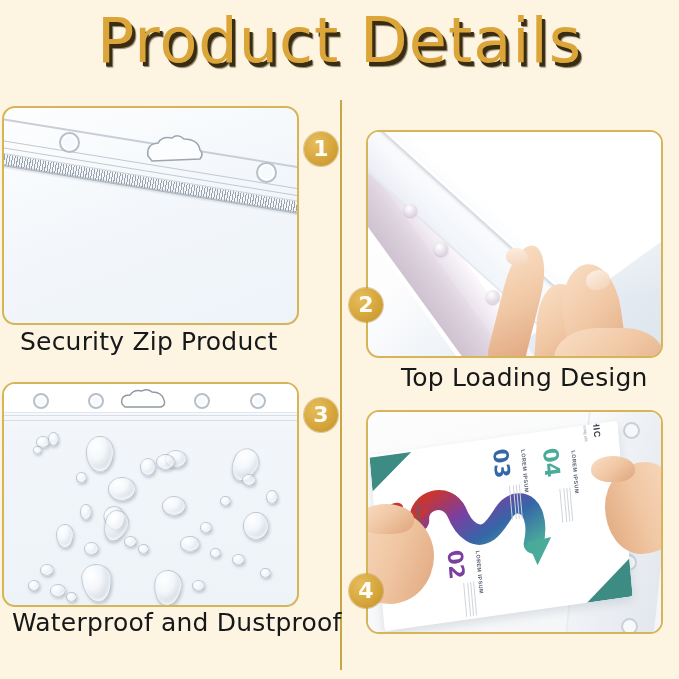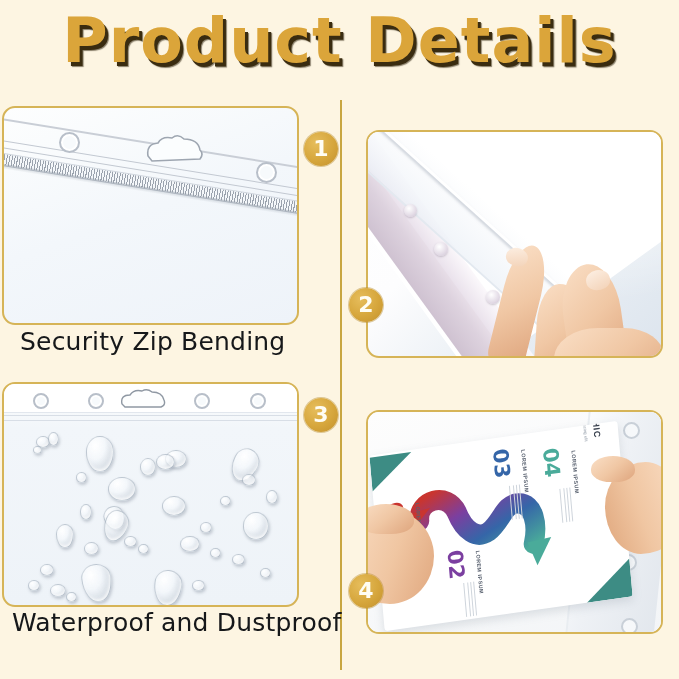--- a/index.html
+++ b/index.html
@@ -15,21 +15,21 @@
   }
 
   
   #title {
     position: absolute;
     left: 0; top: 8px;
     width: 679px;
     text-align: center;
     font-family: "DejaVu Sans", sans-serif;
     font-size: 62px;
-    font-weight: bold;
+    font-weight: normal;
     letter-spacing: 1px;
     color: #dba53a;
     text-shadow: 3px 4px 0 #3a2c10, 4px 5px 1px rgba(40,30,8,.55);
     line-height: 1.05;
     white-space: nowrap;
   }
 
   
   #divider {
     position: absolute;
@@ -277,21 +277,21 @@
     <div class="p1-zip-shadow"></div>
 
     <div class="grommet" style="left:55px;  top:24px;  width:17px; height:17px;"></div>
     <div class="grommet" style="left:252px; top:54px;  width:17px; height:17px;"></div>
 
     <svg style="position:absolute; left:140px; top:26px; width:64px; height:30px;" viewBox="0 0 64 30">
       <path d="M4 22 Q2 10 14 9 Q18 2 28 4 Q34 -1 40 5 Q54 5 56 16 Q60 20 56 25 L8 27 Z" fill="#fbfdfe" stroke="#9ea6b1" stroke-width="1.6"></path>
     </svg>
   </div>
   <div class="badge" style="left:304px; top:132px;">1</div>
-  <div class="caption" style="left:20px; top:327px;">Security Zip Bending</div>
+  <div class="caption" style="left:20px; top:327px;">Security Zip Product</div>
 
   <div class="panel" id="panel2">
     <div class="p2-bg-sheen"></div>
     <div class="p2-white-field"></div>
     <div class="p2-band"></div>
     <div class="p2-band2"></div>
     <div class="p2-flap"></div>
     <div class="p2-edge-hl"></div>
 
     <div class="p2-dot" style="left:36px;  top:72px;  width:13px; height:13px;"></div>
@@ -306,20 +306,21 @@
          border-radius:46% 46% 20% 20% / 40% 40% 12% 12%; transform:rotate(4deg);"></div>
 
     <div class="skin" style="left:196px; top:132px; width:58px; height:110px;
          border-radius:52% 48% 22% 22% / 44% 44% 14% 14%; transform:rotate(-8deg);"></div>
     <div class="nail" style="left:218px; top:138px; width:24px; height:20px; transform:rotate(-10deg);"></div>
 
     <div class="skin" style="left:186px; top:196px; width:110px; height:70px;
          border-radius:40% 36% 14% 14% / 44% 40% 12% 12%;"></div>
   </div>
   <div class="badge" style="left:349px; top:288px;">2</div>
+  <div class="caption" style="left:401px; top:363px;">Top Loading Design</div>
 
   <div class="panel" id="panel3">
     <div class="p3-top-strip"></div>
     <div class="p3-seam" style="top:31px;"></div>
     <div class="p3-seam" style="top:36px;"></div>
 
     <div class="grommet" style="left:29px;  top:9px; width:12px; height:12px;"></div>
     <div class="grommet" style="left:84px;  top:9px; width:12px; height:12px;"></div>
     <div class="grommet" style="left:190px; top:9px; width:12px; height:12px;"></div>
     <div class="grommet" style="left:246px; top:9px; width:12px; height:12px;"></div>

